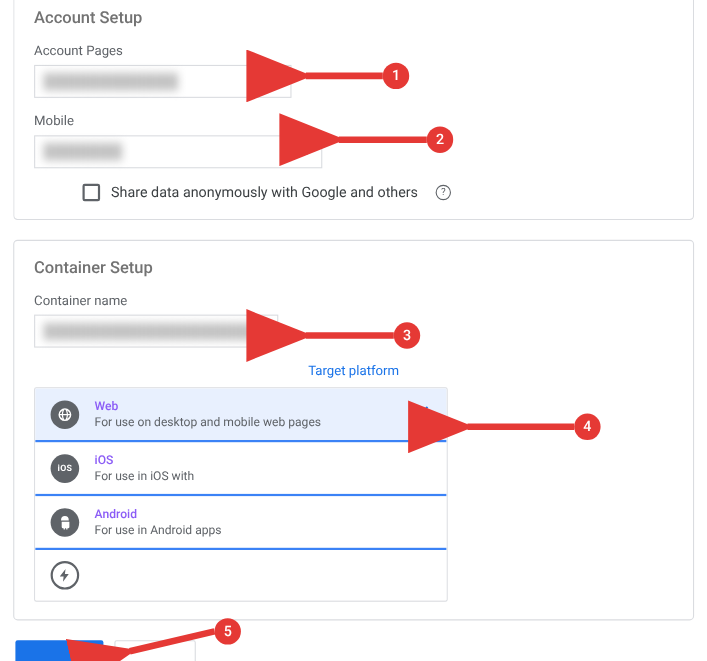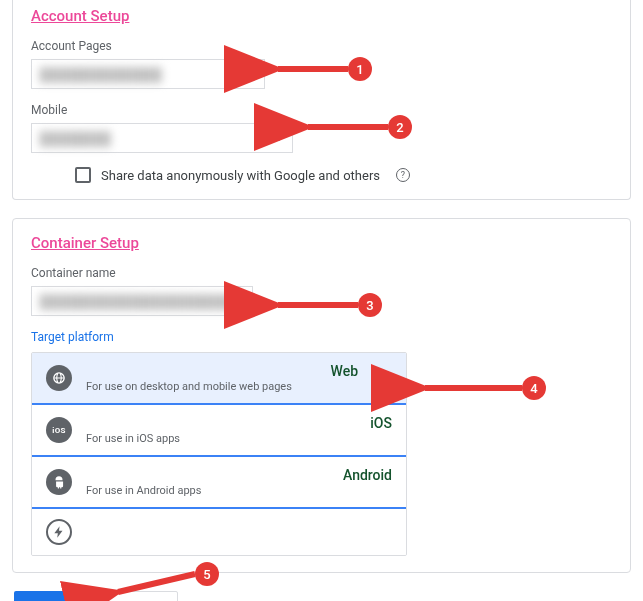--- a/index.html
+++ b/index.html
@@ -15,24 +15,23 @@
   }
   .card {
     background: #fff;
     border: 1px solid #dadce0;
     border-radius: 4px;
     margin: 0 12px 18px 12px;
     padding: 1px 18px 16px 18px;
   }
   .section-title {
     font-size: 15px;
-    color: #ec4899;
+    color: #737373;
     font-weight: 500;
     margin: 6px 0 14px 0;
-    text-decoration: underline;
   }
   .field-label {
     font-size: 12px;
     color: #5f6368;
     margin-bottom: 6px;
     display: block;
   }
   .text-input, .select-input {
     width: 234px;
     height: 30px;
@@ -80,20 +79,21 @@
     color: #5f6368;
     display: inline-flex;
     align-items: center; justify-content: center;
     margin-left: 6px;
   }
   .link-label {
     color: #1a73e8;
     font-size: 12px;
     margin: 14px 0 8px 0;
     display: block;
+    text-align: center;
   }
   .platform-list {
     border: 1px solid #dadce0;
     border-radius: 2px;
     overflow: hidden;
     width: 376px;
   }
   .platform-item {
     display: flex;
     align-items: center;
@@ -109,21 +109,21 @@
     width: 26px; height: 26px;
     border-radius: 50%;
     background: #5f6368;
     color: #fff;
     display: flex;
     align-items: center; justify-content: center;
     flex-shrink: 0;
   }
   .platform-icon svg { width: 14px; height: 14px; fill: #fff; }
   .platform-text { flex: 1; }
-  .platform-title { font-size: 14px; color: #14532d; font-weight: 500; text-align: right; }
+  .platform-title { font-size: 11px; color: #8b5cf6; font-weight: 500; }
   .platform-desc { font-size: 11px; color: #5f6368; margin-top: 1px; }
   .check-mark {
     color: #1a73e8;
     font-weight: 400;
   }
   .check-mark svg { width: 20px; height: 20px; stroke: #1a73e8; fill: none; stroke-width: 2.2; }
   .button-row {
     display: flex;
     gap: 10px;
     margin: 6px 0 0 14px;
@@ -226,21 +226,21 @@
           </svg>
       </span>
     </div>
 
     <div class="platform-item">
       <span class="platform-icon">
           <span class="ios-text">iOS</span>
         </span>
       <div class="platform-text">
         <div class="platform-title">iOS</div>
-        <div class="platform-desc">For use in iOS apps</div>
+        <div class="platform-desc">For use in iOS with</div>
       </div>
     </div>
 
     <div class="platform-item">
       <span class="platform-icon">
         <svg viewBox="0 0 24 24">
             <path d="M6 8a6 6 0 0112 0v1H6V8zm-1 3h14v8a2 2 0 01-2 2h-1v2h-2v-2h-2v2H10v-2H9a2 2 0 01-2-2v-8z"></path>
             <circle cx="9" cy="6" r="1"></circle>
             <circle cx="15" cy="6" r="1"></circle>
           </svg>

